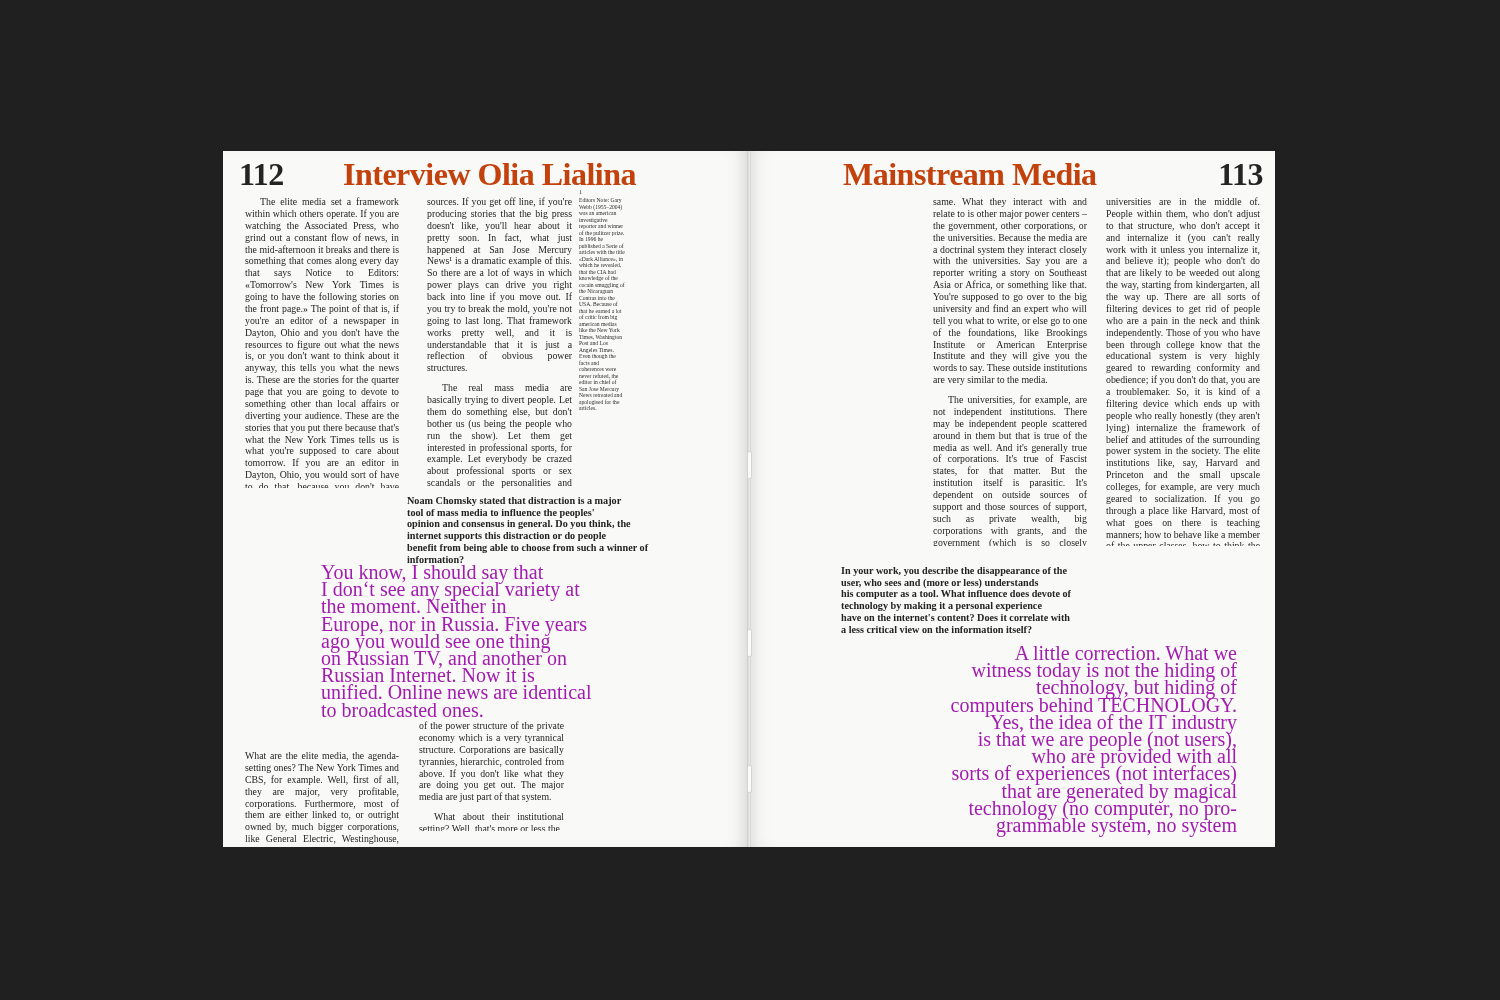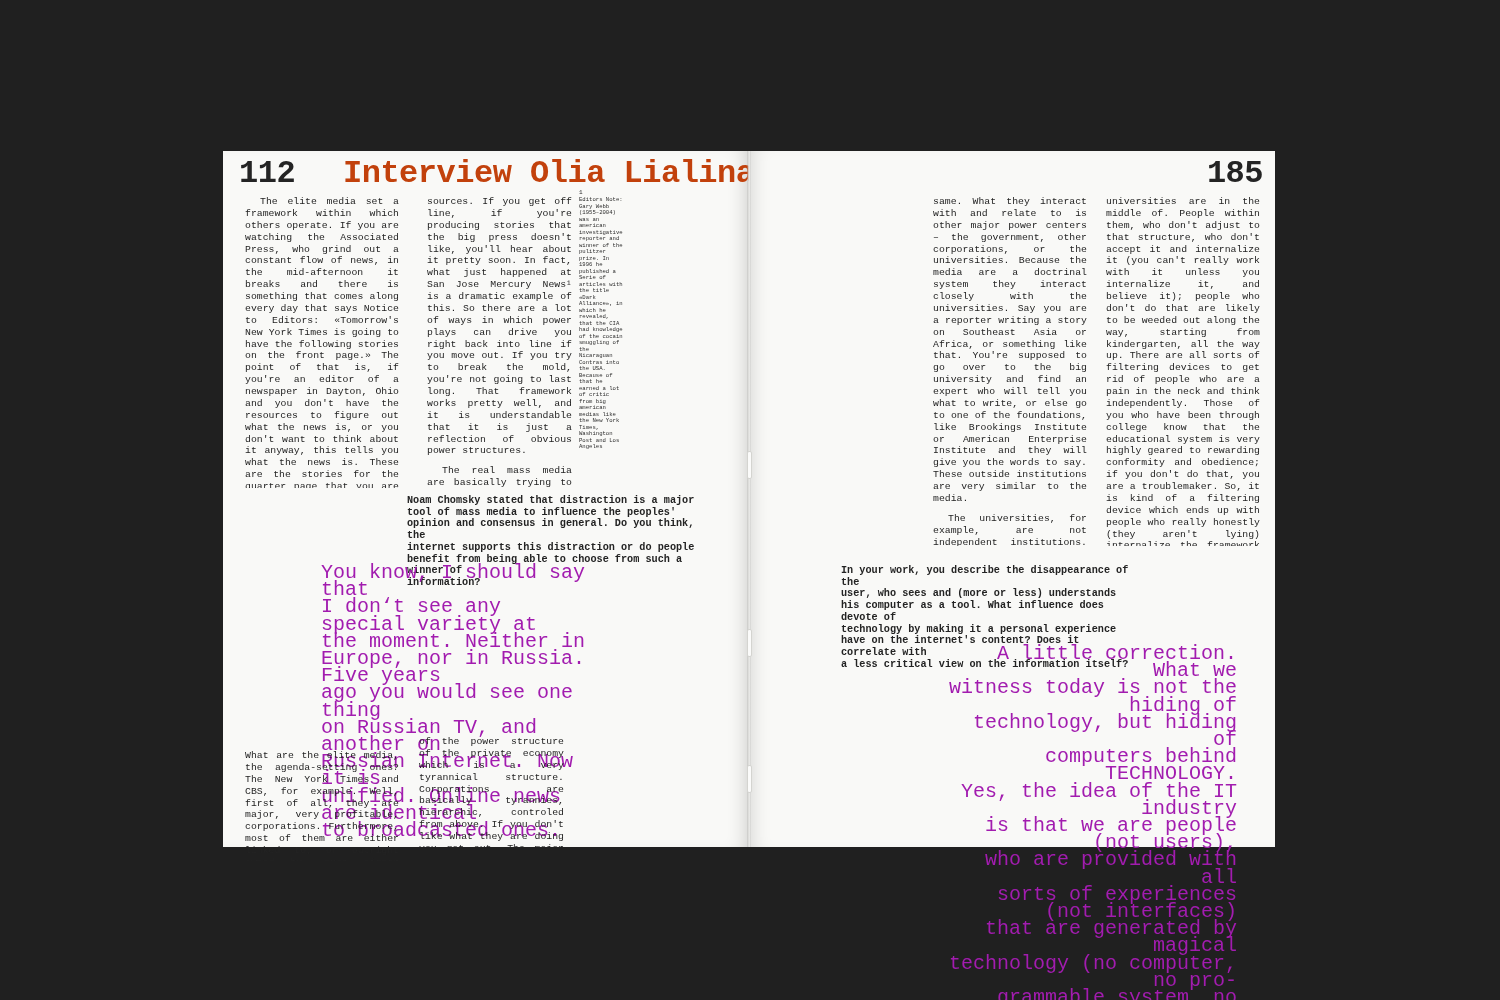--- a/index.html
+++ b/index.html
@@ -5,21 +5,21 @@
   html, body { margin: 0; padding: 0; }
   body {
     width: 1500px; height: 1000px;
     background: #202020;
     font-family: "Liberation Serif", serif;
     color: #1f1f1f;
     overflow: hidden;
   }
   .stage { position: relative; width: 1500px; height: 1000px; background: #202020; }
 
-  .spread { position: absolute; left: 223px; top: 151px; width: 1052px; height: 696px; font-family: Liberation Mono, monospace; }
+  .spread { position: absolute; left: 223px; top: 151px; width: 1052px; height: 696px; }
 
   .page {
     position: absolute; top: 0; width: 526px; height: 696px;
     background: #f9f9f7;
   }
   .page.left  { left: 0;     box-shadow: inset -16px 0 20px -14px rgba(0,0,0,0.20); }
   .page.right { left: 526px; box-shadow: inset 16px 0 20px -14px rgba(0,0,0,0.16); }
 
   .seam {
     position: absolute; left: 524px; top: 0; width: 4px; height: 696px;
@@ -107,28 +107,29 @@
 ago you would see one thing
 on Russian TV, and another on
 Russian Internet. Now it is
 unified. Online news are identical
 to broadcasted ones.</div>
 
       <div class="col" style="left:14px; top:591px; width:170px; height:119px;">
         <p>What are the elite media, the agenda-setting ones? The New York Times and CBS, for example. Well, first of all, they are major, very profitable, corporations. Furthermore, most of them are either linked to, or outright owned by, much bigger corporations, like General Electric, Westinghouse, and so on. They are way up at the top</p>
       </div>
 
-      <div class="col" style="left:188px; top:577px; width:161px; height:119px;">
+      <div class="col" style="left:188px; top:561px; width:161px; height:119px;">
         <p>of the power structure of the private economy which is a very tyrannical structure. Corporations are basically tyrannies, hierarchic, controled from above. If you don't like what they are doing you get out. The major media are just part of that system.</p>
         <p class="indent">What about their institutional setting? Well, that's more or less the</p>
       </div>
     </div>
 
     <div class="page right">
-      <div class="pgnum" style="right:12px;">185</div>
+      <div class="title" style="left:94px;">Mainstream Media</div>
+      <div class="pgnum" style="right:12px;">113</div>
 
       <div class="col" style="left:176px; top:37px; width:170px; height:358px;">
         <p>same. What they interact with and relate to is other major power centers – the government, other corporations, or the universities. Because the media are a doctrinal system they interact closely with the universities. Say you are a reporter writing a story on Southeast Asia or Africa, or something like that. You're supposed to go over to the big university and find an expert who will tell you what to write, or else go to one of the foundations, like Brookings Institute or American Enterprise Institute and they will give you the words to say. These outside institutions are very similar to the media.</p>
         <p class="indent">The universities, for example, are not independent institutions. There may be independent people scattered around in them but that is true of the media as well. And it's generally true of corporations. It's true of Fascist states, for that matter. But the institution itself is parasitic. It's dependent on outside sources of support and those sources of support, such as private wealth, big corporations with grants, and the government (which is so closely interlinked with corporate power you can barely distinguish them), they are essentially what the</p>
       </div>
 
       <div class="col" style="left:349px; top:37px; width:170px; height:358px;">
         <p>universities are in the middle of. People within them, who don't adjust to that structure, who don't accept it and internalize it (you can't really work with it unless you internalize it, and believe it); people who don't do that are likely to be weeded out along the way, starting from kindergarten, all the way up. There are all sorts of filtering devices to get rid of people who are a pain in the neck and think independently. Those of you who have been through college know that the educational system is very highly geared to rewarding conformity and obedience; if you don't do that, you are a troublemaker. So, it is kind of a filtering device which ends up with people who really honestly (they aren't lying) internalize the framework of belief and attitudes of the surrounding power system in the society. The elite institutions like, say, Harvard and Princeton and the small upscale colleges, for example, are very much geared to socialization. If you go through a place like Harvard, most of what goes on there is teaching manners; how to behave like a member of the upper classes, how to think the right thoughts, and so on.</p>
       </div>
 

